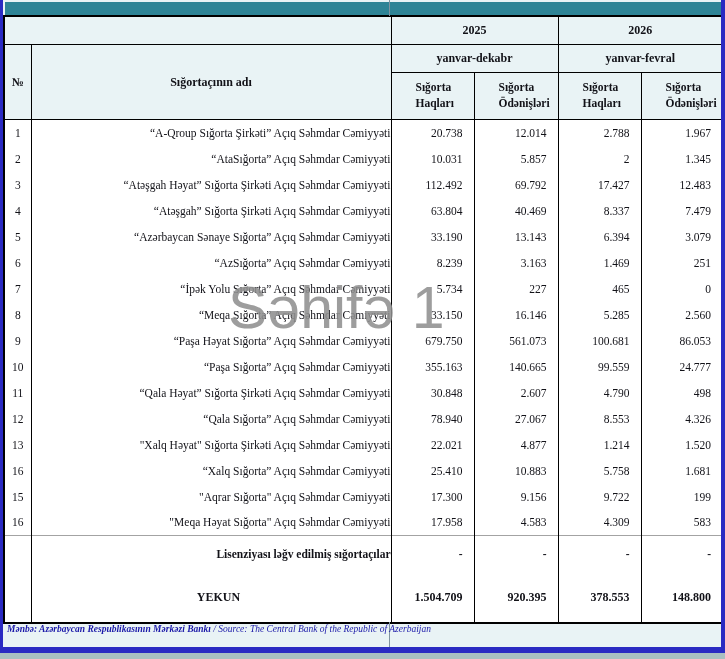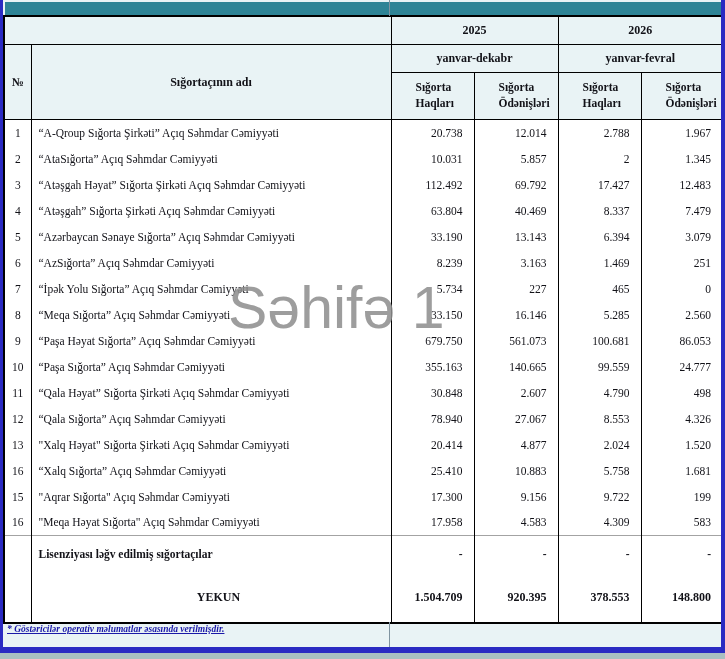--- a/index.html
+++ b/index.html
@@ -34,21 +34,21 @@
   }
   thead tr.r-year th { height:27px; }
   thead tr.r-period th { height:27px; }
   thead tr.r-measure th { height:46px; font-size:11.5px; line-height:1.35; padding:0 24px; }
   th.corner { background:#e9f3f5; border-bottom:1px solid #000; border-right:1px solid #000; }
 
   
   tbody td { background:#fff; border-left:1px solid #000; border-right:1px solid #000; vertical-align:middle; }
   tbody tr.data-row { height:26px; }
   td.c-no   { text-align:center; }
-  td.c-name { text-align:left; padding-left:7px; }
+  td.c-name { text-align:right; padding-left:7px; }
   td.c-num  { text-align:right; padding-right:11px; }
 
   tbody tr.cancelled-row { height:37px; }
   tbody tr.cancelled-row td { border-top:1px solid #a3a3a3; font-weight:bold; }
   tbody tr.total-row { height:50px; }
   tbody tr.total-row td { font-weight:bold; font-size:12px; }
   tbody tr.total-row td.c-name { text-align:center; padding-left:15px; }
 
   .watermark {
     position:absolute; left:228px; top:274px; z-index:6;
@@ -194,23 +194,23 @@
       <td class="c-no">12</td>
       <td class="c-name">“Qala Sığorta” Açıq Səhmdar Cəmiyyəti</td>
       <td class="c-num">78.940</td>
       <td class="c-num">27.067</td>
       <td class="c-num">8.553</td>
       <td class="c-num">4.326</td>
     </tr>
         <tr class="data-row">
       <td class="c-no">13</td>
       <td class="c-name">"Xalq Həyat" Sığorta Şirkəti Açıq Səhmdar Cəmiyyəti</td>
-      <td class="c-num">20.414</td>
+      <td class="c-num">22.021</td>
       <td class="c-num">4.877</td>
-      <td class="c-num">2.024</td>
+      <td class="c-num">1.214</td>
       <td class="c-num">1.520</td>
     </tr>
         <tr class="data-row">
       <td class="c-no">16</td>
       <td class="c-name">“Xalq Sığorta” Açıq Səhmdar Cəmiyyəti</td>
       <td class="c-num">25.410</td>
       <td class="c-num">10.883</td>
       <td class="c-num">5.758</td>
       <td class="c-num">1.681</td>
     </tr>
@@ -247,20 +247,20 @@
         <td class="c-num">920.395</td>
         <td class="c-num">378.553</td>
         <td class="c-num">148.800</td>
       </tr>
     </tbody>
   </table>
 
   <div class="watermark">Səhifə 1</div>
 
   <div class="footer">
-    <span class="note">* Göstəricilər operativ məlumatlar əsasında verilmişdir.</span>
+    <span><span class="src-az">Mənbə: Azərbaycan Respublikasının Mərkəzi Bankı</span><span> / </span><span class="src-en">Source: The Central Bank of the Republic of Azerbaijan</span></span>
   </div>
 
   <div class="edge-left"></div>
   <div class="edge-right"></div>
   <div class="edge-bottom"></div>
   <div class="bottom-strip"></div>
 </div>
 
 </body></html>

